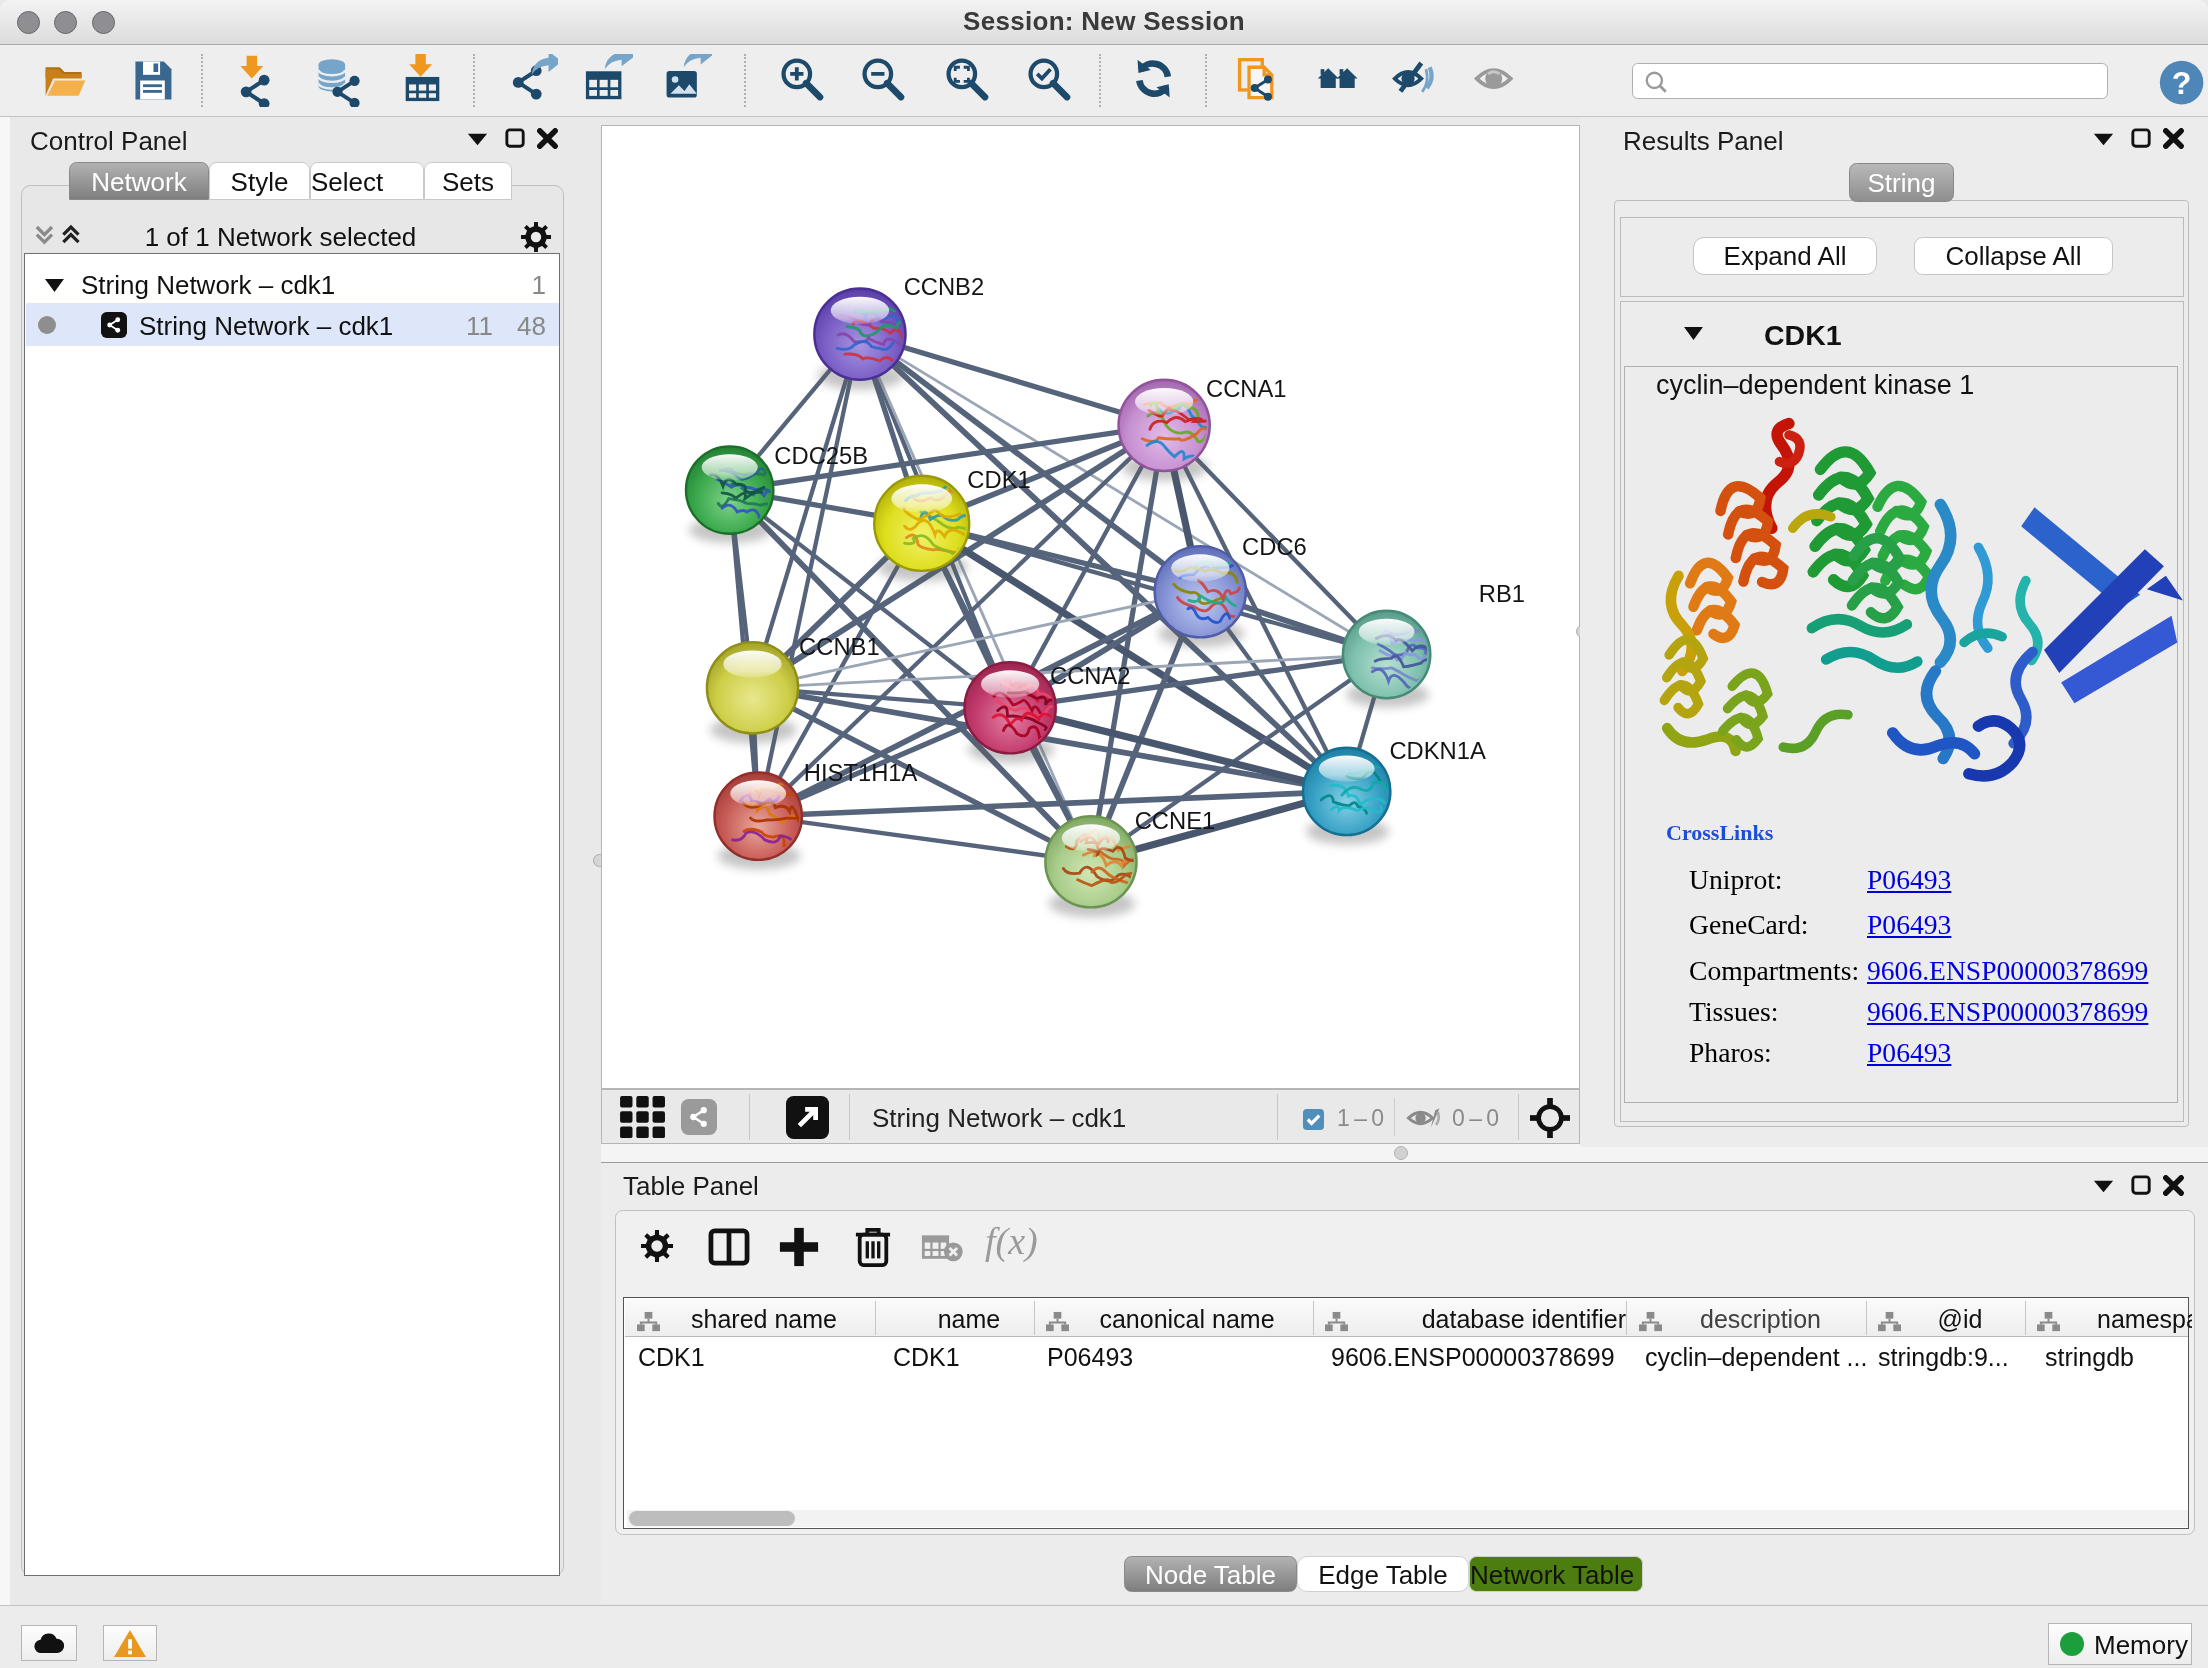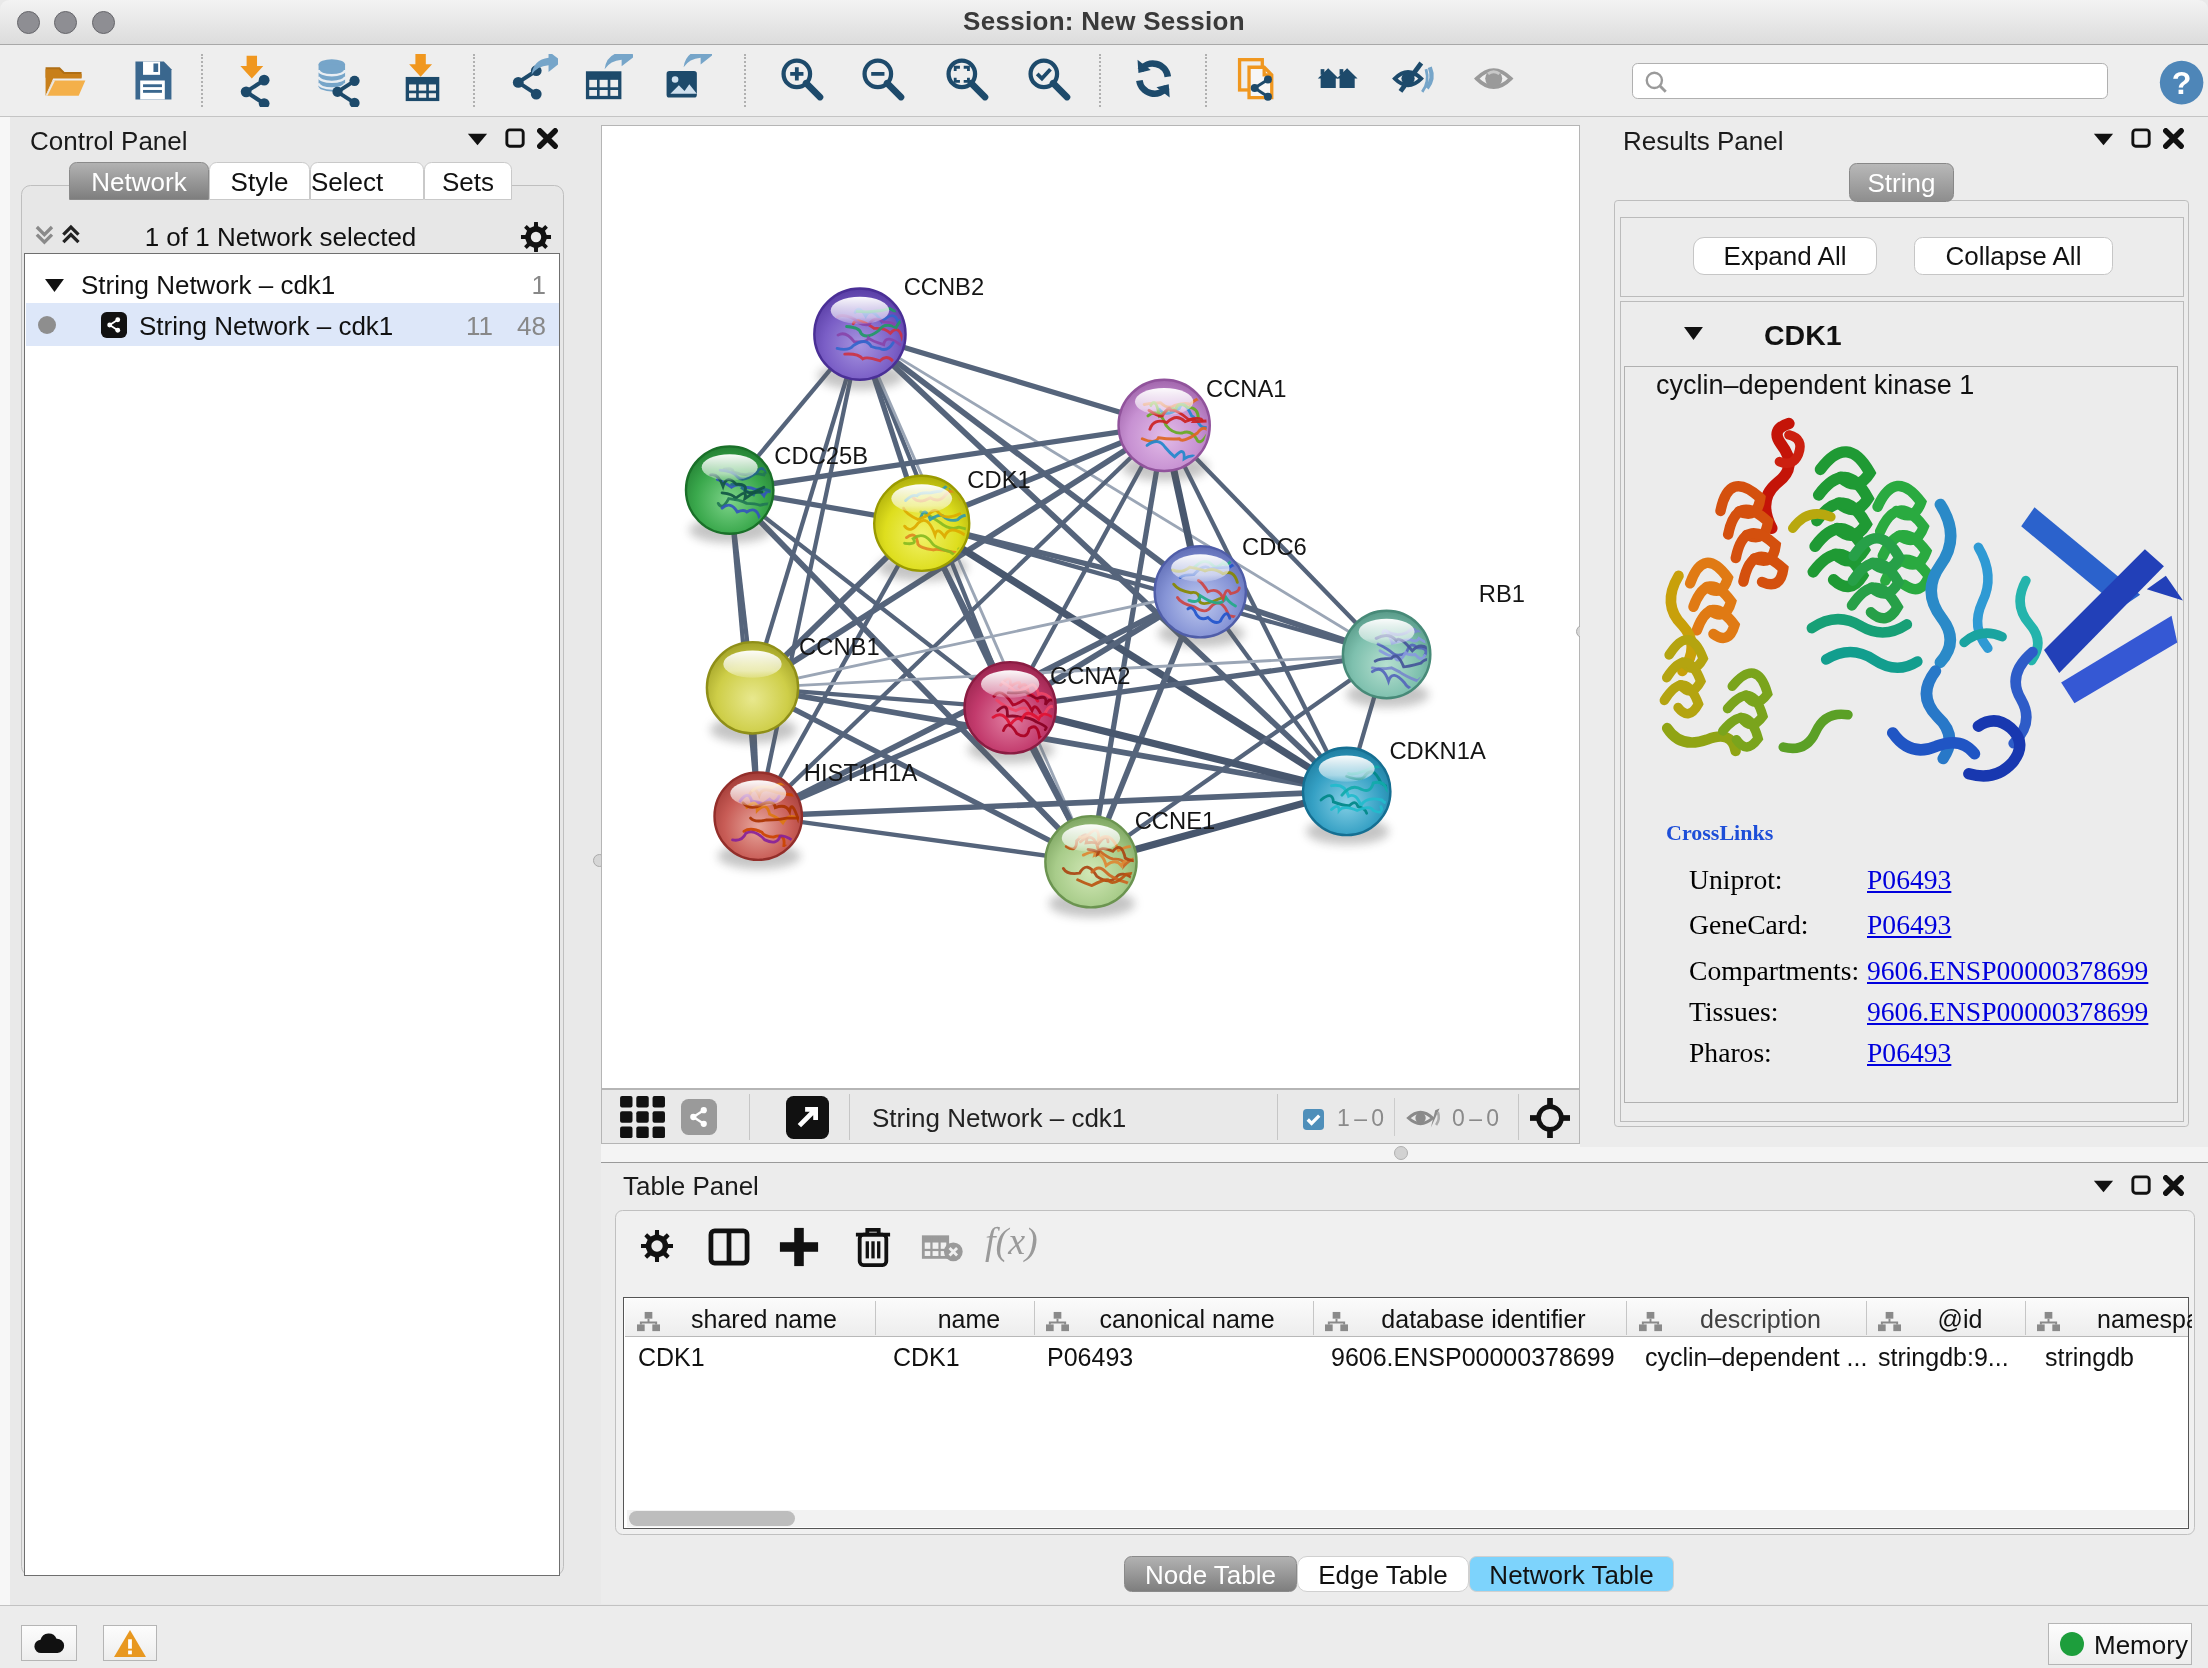--- a/index.html
+++ b/index.html
@@ -690,21 +690,21 @@
 <div class="abs" style="left:904px;top:1305px;width:130px;text-align:center;font-size:25px;color:#111">name</div>
 <div class="abs" style="left:1034px;top:1301px;width:0;height:34px;border-left:1.9px solid #c6c6c6"></div>
 <div class="abs" style="left:1062px;top:1305px;width:250px;text-align:center;font-size:25px;color:#111">canonical name</div>
 <div class="abs" style="left:1045px;top:1311px"><svg width="25" height="23" viewBox="0 0 26 24">
       <rect x="9" y="1" width="8" height="7" fill="#8a8a8a"></rect>
       <rect x="1" y="14" width="8" height="7" fill="#8a8a8a"></rect>
       <rect x="17" y="14" width="8" height="7" fill="#8a8a8a"></rect>
       <path d="M13 8 v4 M5 14 v-2 h16 v2" fill="none" stroke="#8a8a8a" stroke-width="2"></path>
     </svg></div>
 <div class="abs" style="left:1313px;top:1301px;width:0;height:34px;border-left:1.9px solid #c6c6c6"></div>
-<div class="abs" style="left:1341px;top:1305px;width:285px;text-align:center;font-size:25px;color:#111">database identifier</div>
+<div class="abs" style="left:1341px;top:1305px;width:285px;text-align:right;font-size:25px;color:#111">database identifier</div>
 <div class="abs" style="left:1324px;top:1311px"><svg width="25" height="23" viewBox="0 0 26 24">
       <rect x="9" y="1" width="8" height="7" fill="#8a8a8a"></rect>
       <rect x="1" y="14" width="8" height="7" fill="#8a8a8a"></rect>
       <rect x="17" y="14" width="8" height="7" fill="#8a8a8a"></rect>
       <path d="M13 8 v4 M5 14 v-2 h16 v2" fill="none" stroke="#8a8a8a" stroke-width="2"></path>
     </svg></div>
 <div class="abs" style="left:1626px;top:1301px;width:0;height:34px;border-left:1.9px solid #c6c6c6"></div>
 <div class="abs" style="left:1655px;top:1305px;width:211px;text-align:center;font-size:25px;color:#404040">description</div>
 <div class="abs" style="left:1638px;top:1311px"><svg width="25" height="23" viewBox="0 0 26 24">
       <rect x="9" y="1" width="8" height="7" fill="#8a8a8a"></rect>
@@ -732,21 +732,21 @@
 <div class="abs" style="left:893px;top:1343px;font-size:25px;color:#111">CDK1</div>
 <div class="abs" style="left:1047px;top:1343px;font-size:25px;color:#111">P06493</div>
 <div class="abs" style="left:1331px;top:1343px;font-size:25px;color:#111">9606.ENSP00000378699</div>
 <div class="abs" style="left:1645px;top:1343px;font-size:25px;color:#111">cyclin–dependent ...</div>
 <div class="abs" style="left:1878px;top:1343px;font-size:25px;color:#111">stringdb:9...</div>
 <div class="abs" style="left:2045px;top:1343px;font-size:25px;color:#111">stringdb</div>
 <div class="abs" style="left:627px;top:1510px;width:1561px;height:17px;background:#f2f2f2"></div>
 <div class="abs" style="left:629px;top:1511px;width:166px;height:15px;background:#bdbdbd;border-radius:7.6px"></div>
 <div class="abs" style="left:1124px;top:1556px;width:173px;height:36px;background:linear-gradient(#b2b2b2,#7e7e7e);color:#fff;border:1px solid #8a8a8a;border-radius:7.6px;text-align:center;line-height:36px;font-size:26px">Node Table</div>
 <div class="abs" style="left:1297px;top:1556px;width:172px;height:36px;background:#fff;color:#111;border:1px solid #d0d0d0;border-radius:10px;text-align:center;line-height:36px;font-size:26px">Edge Table</div>
-<div class="abs" style="left:1469px;top:1556px;width:205px;height:36px;background:#7dd3fc;color:#111;border:1px solid #d0d0d0;border-radius:7.6px;text-align:center;line-height:36px;font-size:26px">Network Table</div>
+<div class="abs" style="left:1469px;top:1556px;width:174px;height:36px;background:#4d7c0f;color:#111;border:1px solid #d0d0d0;border-radius:7.6px;text-align:left;line-height:36px;font-size:26px">Network Table</div>
 <div class="abs" style="left:0;top:1605px;width:2208px;height:64px;background:#ececec;border-top:1.9px solid #c2c2c2"></div>
 <div class="abs" style="left:21px;top:1625px;width:56px;height:36px;background:linear-gradient(#fdfdfd,#ededed);border:1.9px solid #b5b5b5"></div>
 <svg class="abs" style="left:32px;top:1632px" width="34" height="25" viewBox="0 0 36 26">
     <path d="M10 22 a7 7 0 0 1 -1 -14 a9 9 0 0 1 17 -1 a6.5 6.5 0 0 1 1 15 z" fill="#111"></path>
   </svg>
 <div class="abs" style="left:103px;top:1625px;width:54px;height:36px;background:linear-gradient(#fdfdfd,#ededed);border:1.9px solid #b5b5b5"></div>
 <svg class="abs" style="left:112px;top:1628px" width="36" height="31" viewBox="0 0 38 33">
     <path d="M19 2 L36 31 H2 z" fill="#e89820"></path>
     <rect x="17" y="12" width="4" height="10" fill="#fff"></rect>
     <rect x="17" y="24" width="4" height="4" fill="#fff"></rect>

